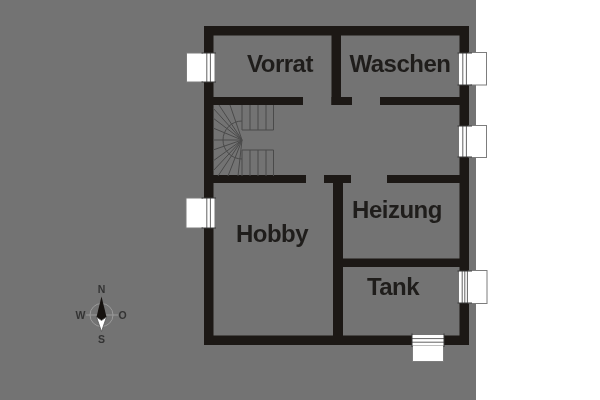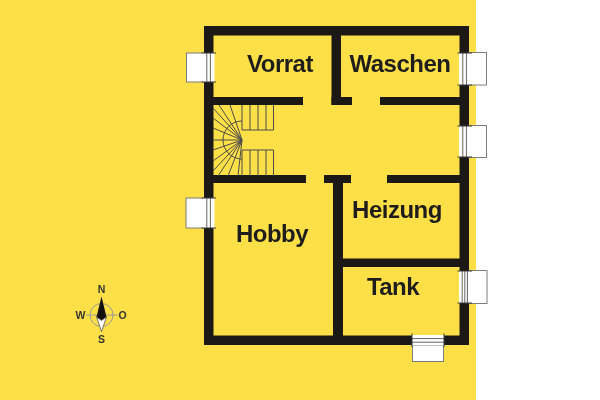--- a/index.html
+++ b/index.html
@@ -8,21 +8,21 @@
     background: #ffffff;
     width: 600px;
     height: 400px;
     overflow: hidden;
     font-family: "Liberation Sans", sans-serif;
   }
   .stage {
     position: relative;
     width: 476px;
     height: 400px;
-    background: #fde047;
+    background: #737373;
   }
   svg { display: block; }
   .wall { fill: #1c1815; }
   .wbox { fill: #ffffff; stroke: #7d7d7d; stroke-width: 1; }
   .wgap { fill: #ffffff; }
   .wtick { stroke: #3a3a3a; stroke-width: 1; }
   .wpane { stroke: #3a3a3a; stroke-width: 0.8; }
   .stair { stroke: #4a4a4a; stroke-width: 1; fill: none; }
   .room-label {
     font-family: "Liberation Sans", sans-serif;

